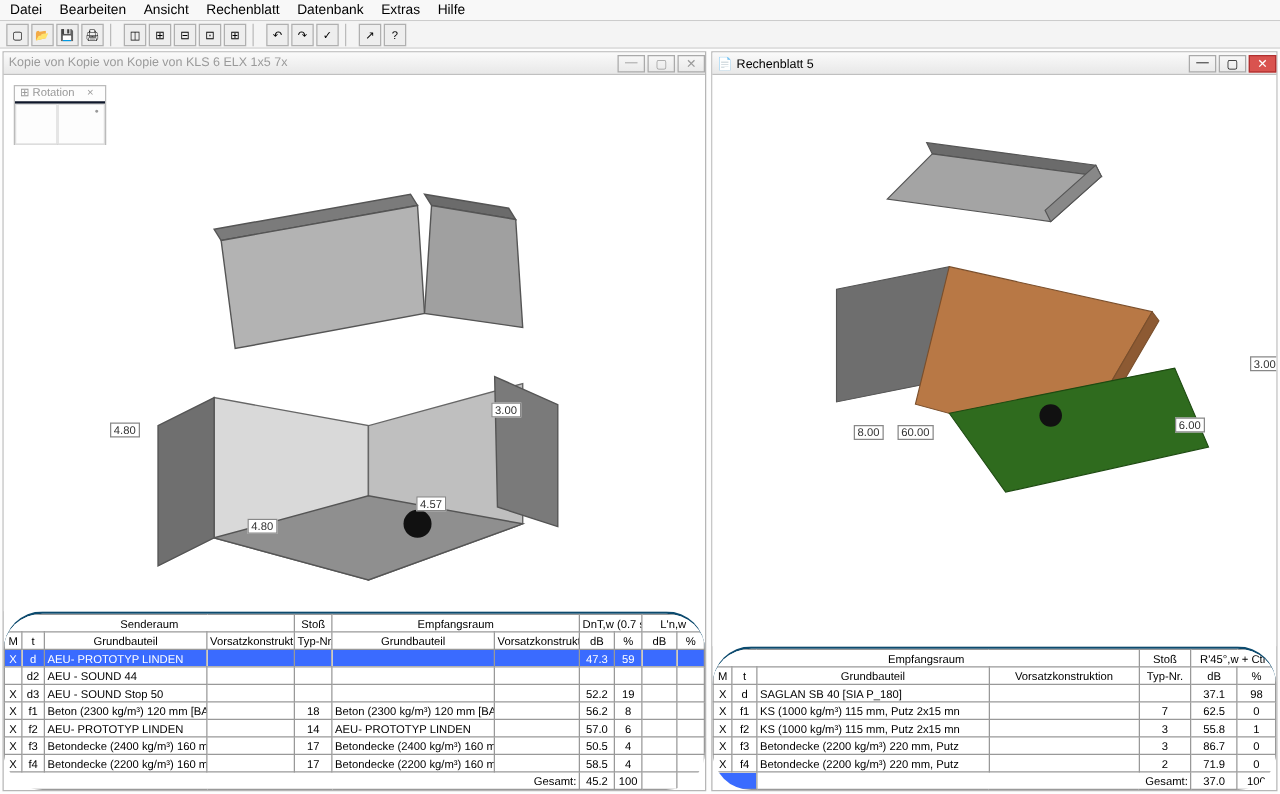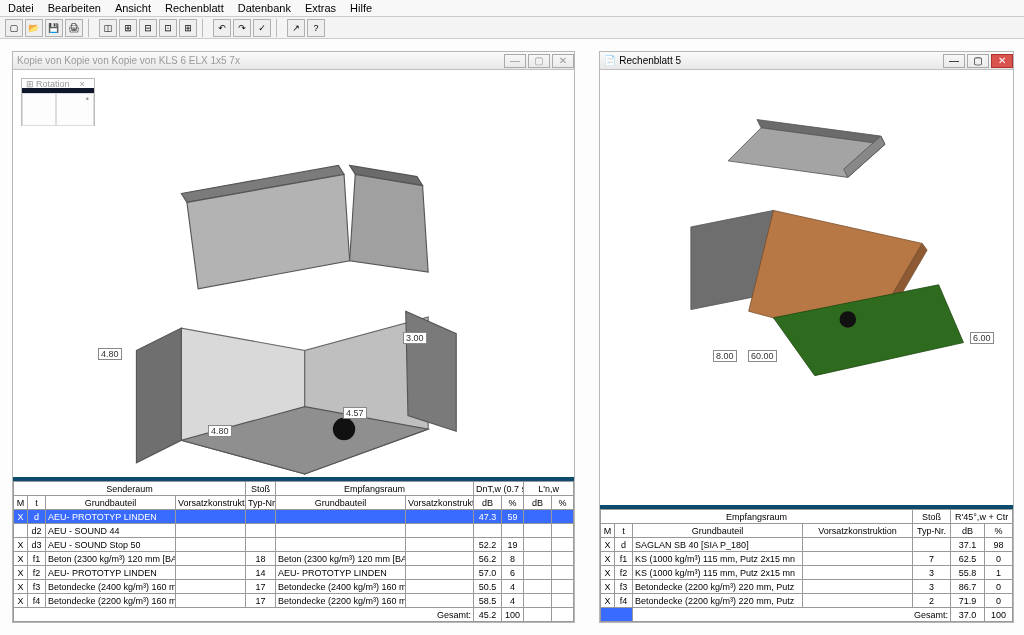--- a/index.html
+++ b/index.html
@@ -45,21 +45,21 @@
   .toolbar .sep { width: 6px; height: 18px; border-left: 1px solid #bbb; margin: 0 4px; }
   .workspace {
     flex: 1;
     display: flex;
     background: #fdfdfd;
   }
   .pane {
     flex: 1;
     display: flex;
     flex-direction: column;
-    margin: 12px;
+    margin: 2px;
     border: 1px solid #b6b6b6;
     background: #fff;
     position: relative;
   }
   .pane-title {
     height: 18px;
     display: flex;
     align-items: center;
     padding-left: 4px;
     font-size: 10px;
@@ -79,37 +79,38 @@
   .pane-title .winbtn.close { background: #d9534f; color: #fff; border-color:#b03030; }
   .viewport { flex: 1; position: relative; overflow: hidden; background:#fff; }
   .rotator {
     position: absolute; top: 8px; left: 8px;
     width: 74px; height: 48px;
     border: 1px solid #bbb;
     background: #fdfdfd;
     font-size: 9px;
     color: #999;
   }
-  .rotator .rowtop { height: 14px; border-bottom: 5px solid #0f172a; text-align: left; padding-left: 4px; }
+  .rotator .rowtop { height: 14px; border-bottom: 2px solid #0f172a; text-align: left; padding-left: 4px; }
   .rotator .cross { display:flex; height:33px; }
   .rotator .cell { flex:1; border:1px solid #ddd; }
   .scene { position:absolute; inset:0; }
   .dim-label {
     position:absolute;
     font-size:9px;
     color:#333;
     background:#fff;
     border:1px solid #888;
     padding:0 2px;
     text-align:right;
   }
 
   .tablewrap {
-    border-top: 4px solid #0c4a6e;
+    border-top: 2px solid #0c4a6e;
     overflow:hidden;
+    border-radius:31px;
   }
   table.data {
     border-collapse: collapse;
     font-size: 9px;
     width: 100%;
     table-layout: fixed;
   }
   table.data th, table.data td {
     border: 1px solid #999;
     padding: 0 2px;
@@ -360,21 +361,21 @@
 
         <polygon points="390,210 396,218 326,338 320,330" fill="#8d5a33" stroke="#7a4f2c"></polygon>
 
         <polygon points="180,292 320,330 420,290 280,250" fill="none"></polygon>
         <polygon points="210,300 410,260 440,330 260,370" fill="#2f6b1e" stroke="#1e4a12"></polygon>
         <circle cx="300" cy="302" r="10" fill="#111"></circle>
       </svg>
       <div class="dim-label" style="top:225px;left:430px">3.00</div>
       <div class="dim-label" style="top:280px;left:113px">8.00</div>
       <div class="dim-label" style="top:280px;left:148px">60.00</div>
-      <div class="dim-label" style="top:262px;left:370px">6.00</div>
+      <div class="dim-label" style="top:274px;left:370px">6.00</div>
     </div>
     <div class="tablewrap">
       <table class="data">
         <colgroup>
           <col style="width:14px">
             <col style="width:18px">
             <col style="width:170px">
             <col style="width:110px">
           <col style="width:38px">
             <col style="width:34px">

